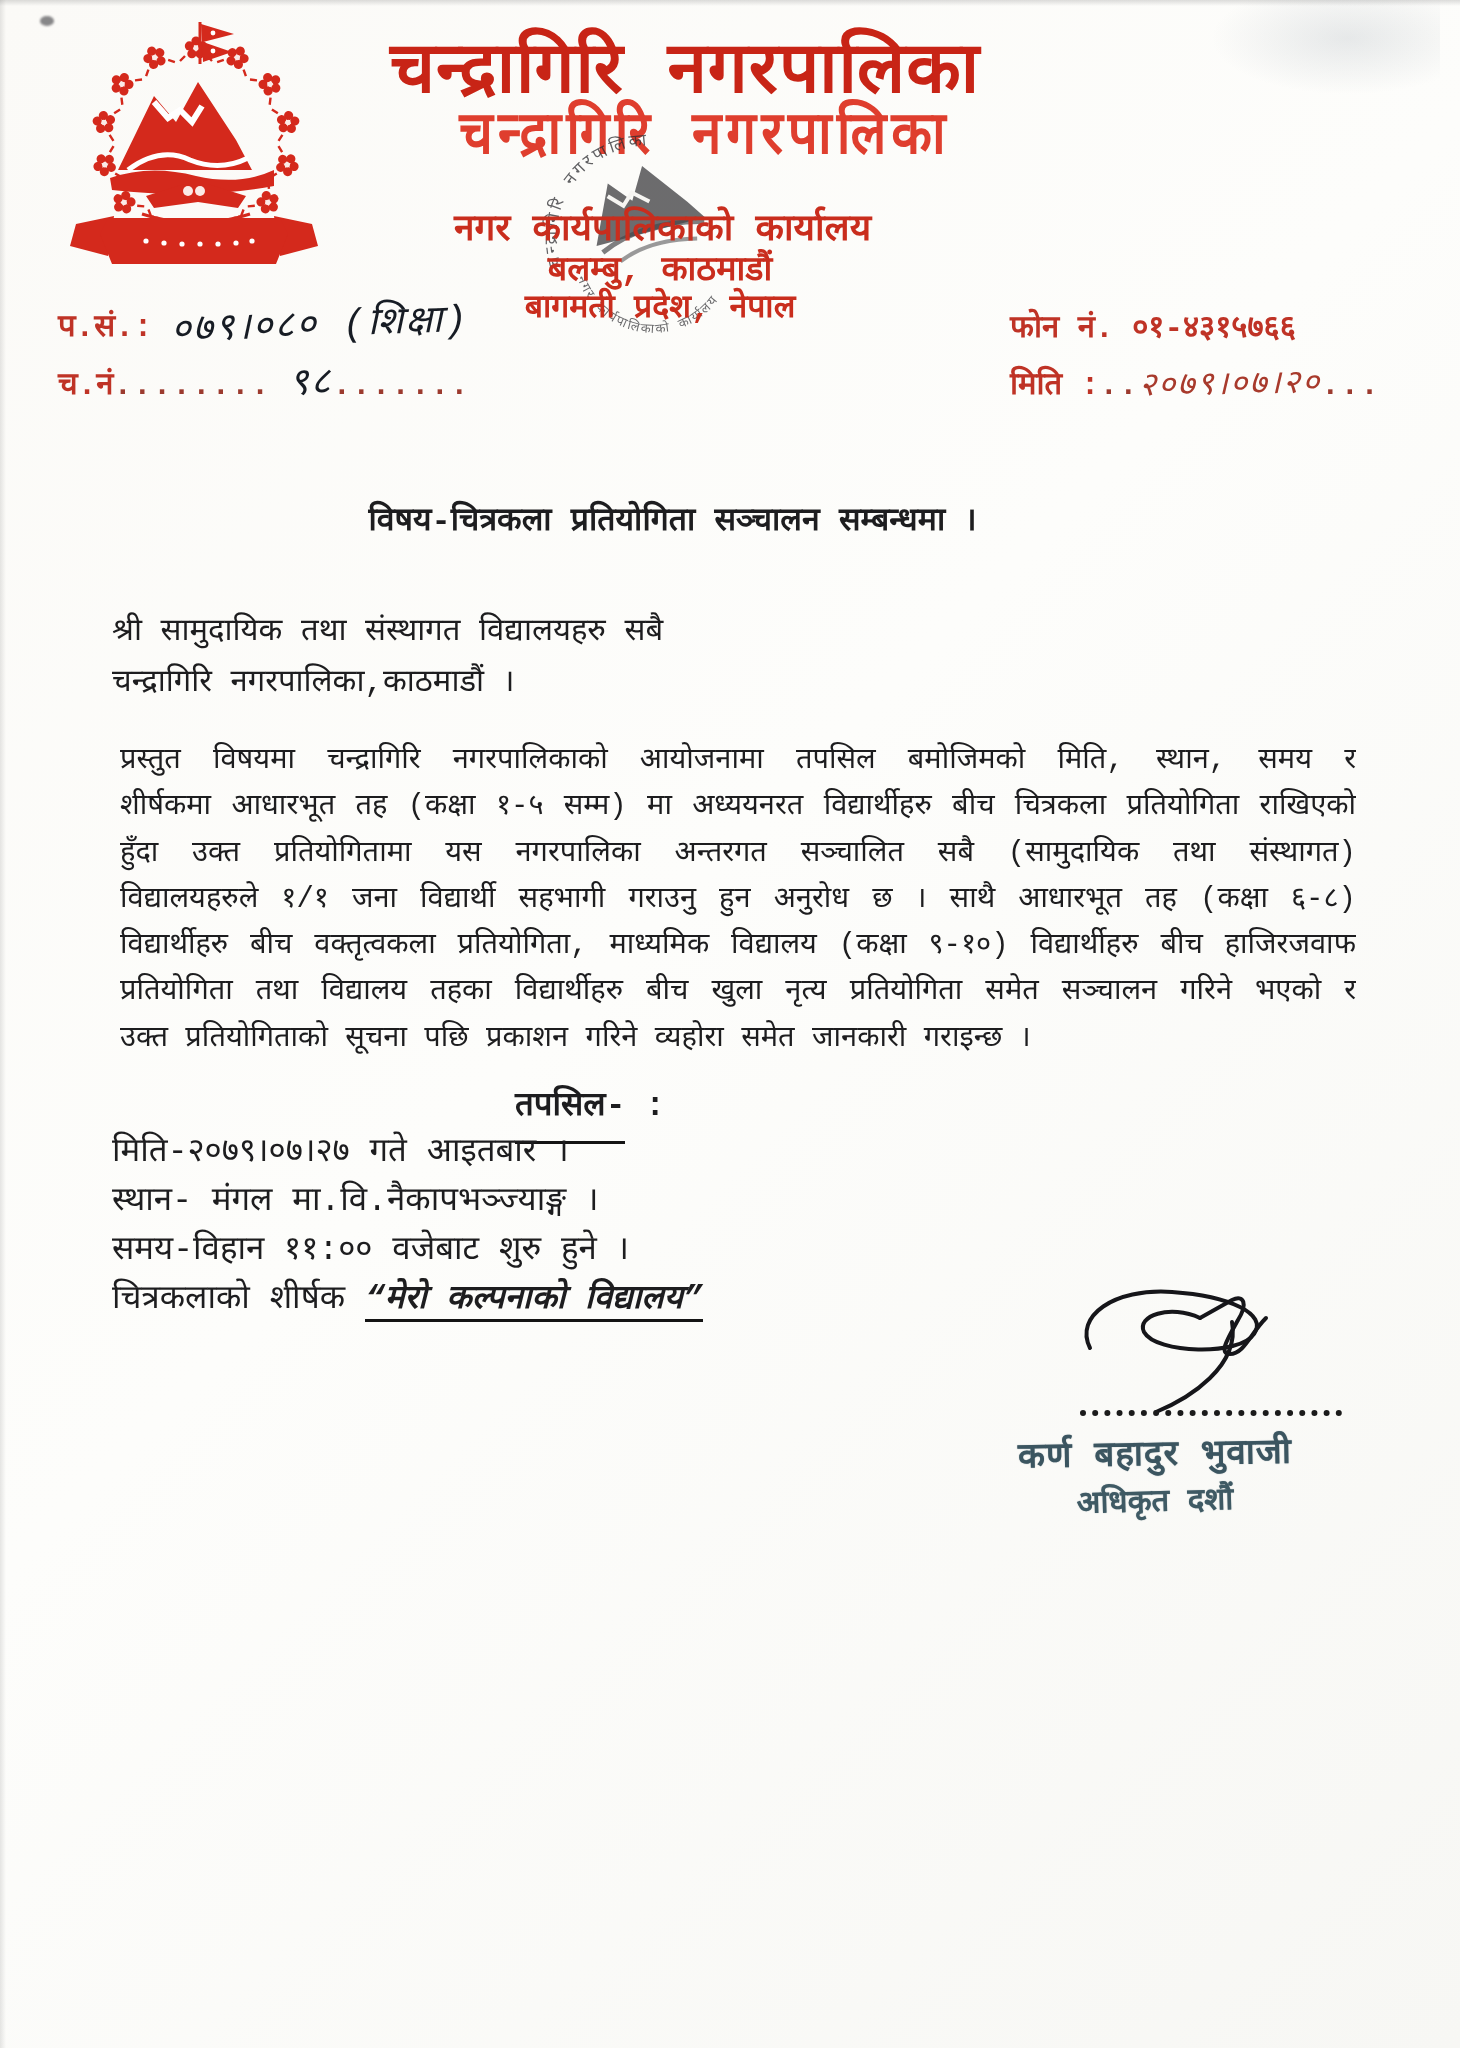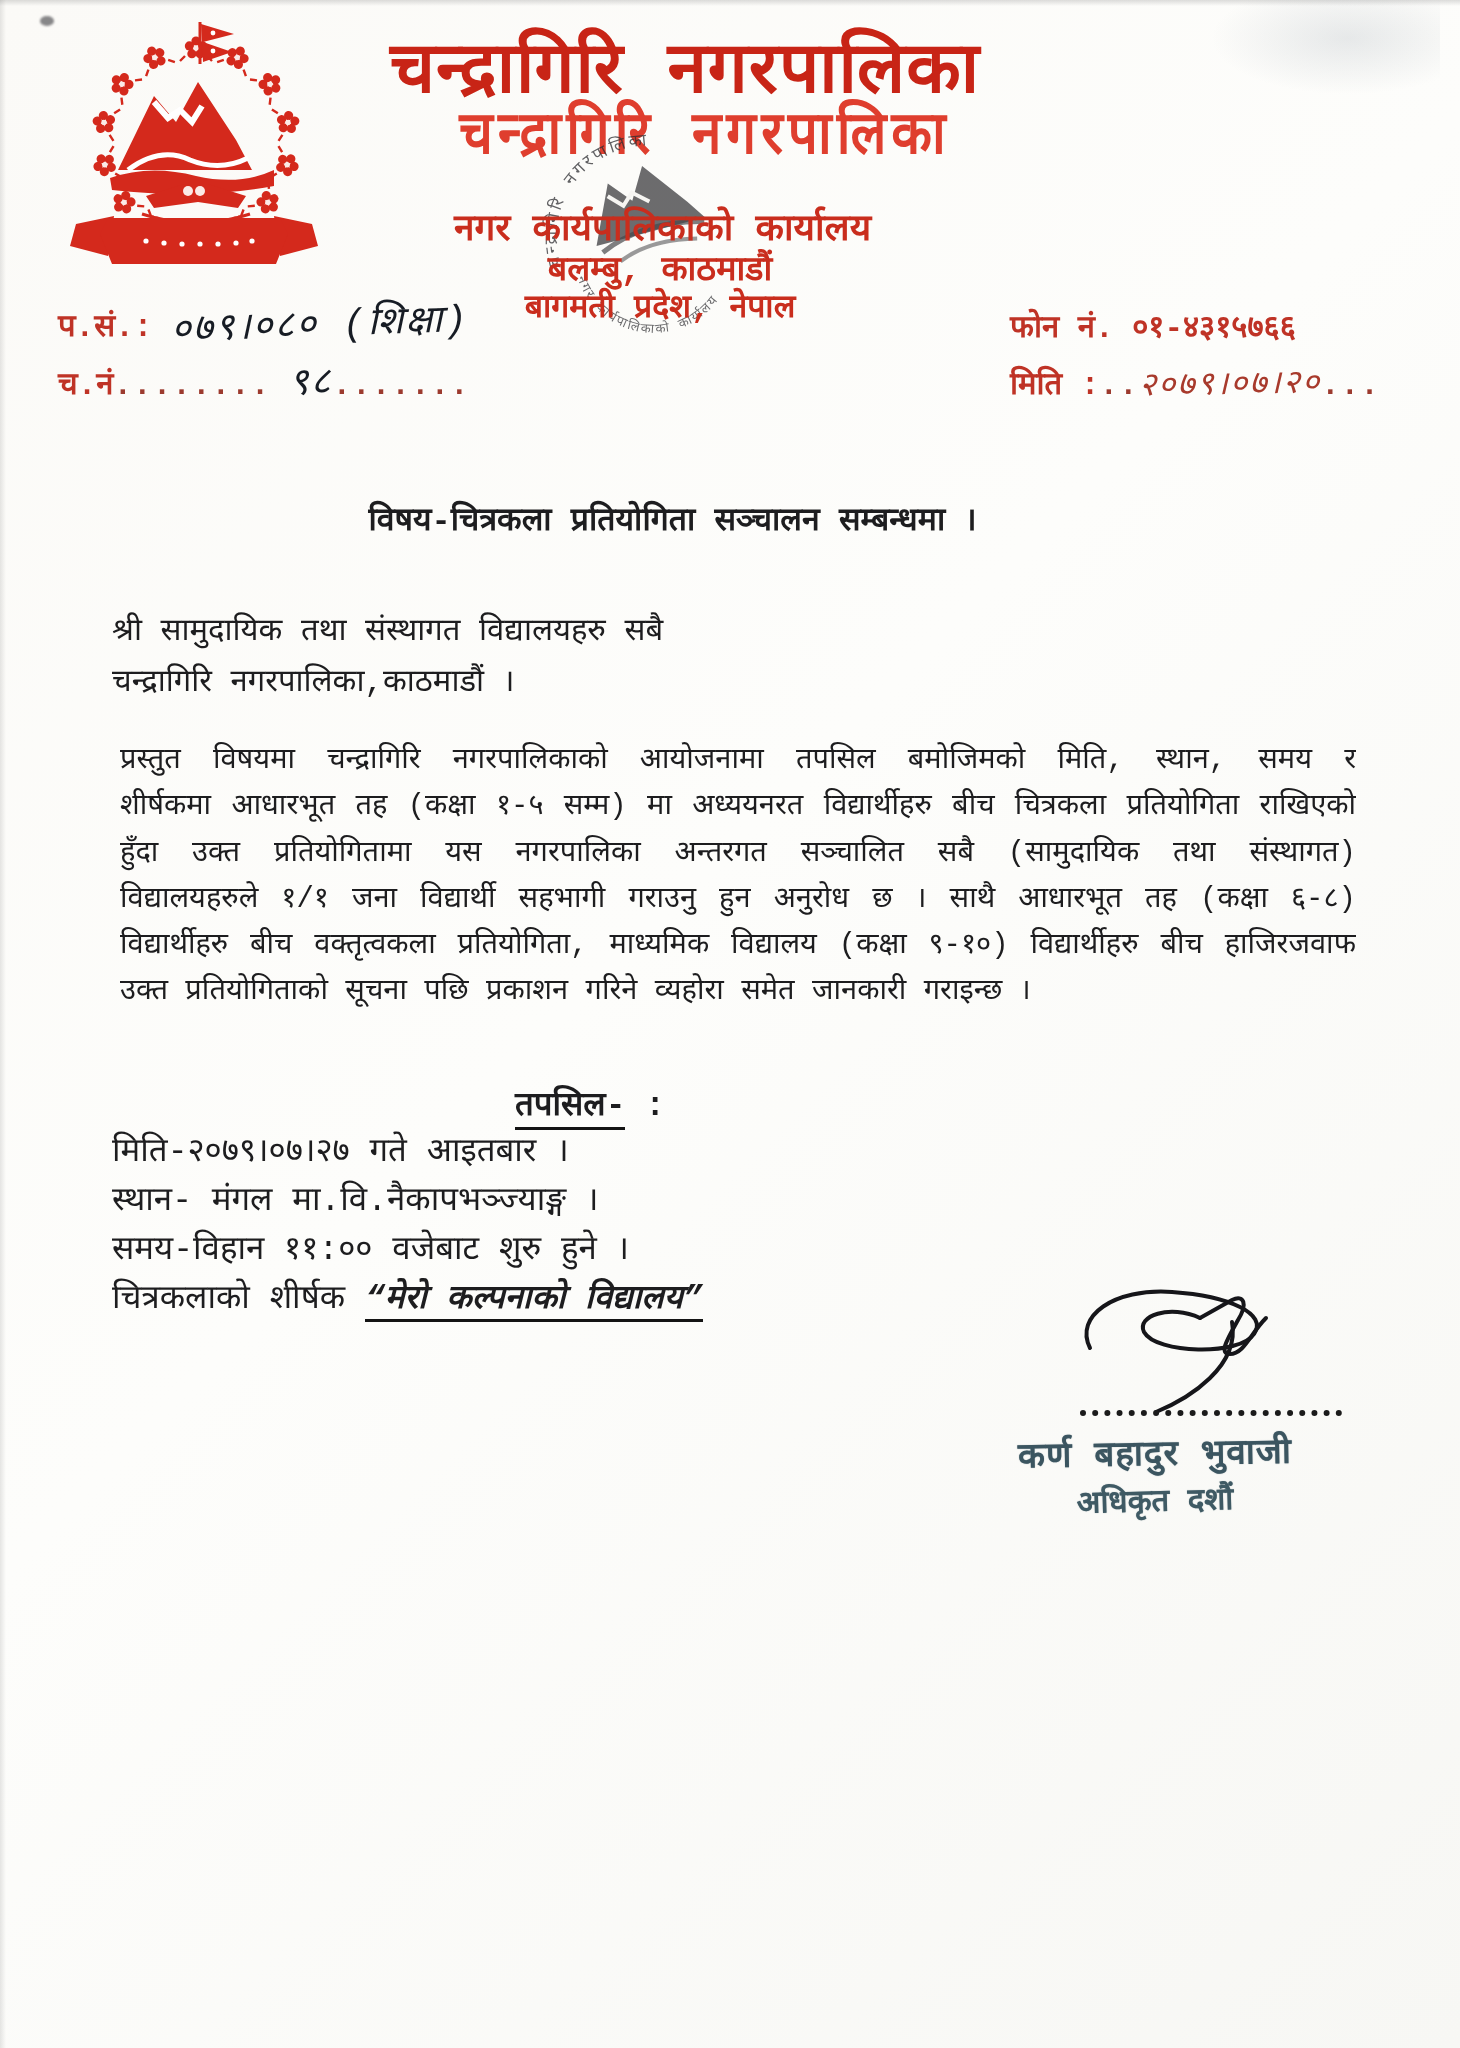--- a/index.html
+++ b/index.html
@@ -54,21 +54,21 @@
   .subject{left:0;top:496px;width:100%;box-sizing:border-box;padding-right:115px;
     text-align:center;font-size:32px;font-weight:bold;white-space:nowrap;}
   .addressee{left:112px;top:594px;font-size:31px;line-height:51px;white-space:nowrap;margin-top:12px;}
 
   .bodytext{left:120px;top:738px;width:1236px;font-size:29px;line-height:46.3px;}
   .bodytext .bl{white-space:nowrap;overflow:hidden;text-align:justify;text-align-last:justify;}
   .bodytext .bl.last{text-align-last:left;}
 
   .tapasil{left:0;top:1080px;width:100%;box-sizing:border-box;padding-right:280px;
     text-align:center;font-size:33px;font-weight:bold;white-space:nowrap;}
-  .tapasil .u{border-bottom:3px solid #141414;padding-bottom:2px;}
+  .tapasil .u{border-bottom:3px solid #141414;padding-bottom:16px;}
 
   .details{left:112px;top:1128px;font-size:33px;line-height:49px;white-space:nowrap;}
   .details .quoted{font-weight:bold;font-style:italic;border-bottom:3px solid #141414;padding-bottom:1px;}
 
   .sig-scribble{left:1072px;top:1270px;}
   .sig-dots{left:1080px;top:1358px;width:262px;border-bottom:6px dotted #1b1b1b;height:52px;}
   .signer-name{left:955px;top:1428px;width:400px;text-align:center;font-size:35px;font-weight:bold;
     color:#3b5560;letter-spacing:1px;transform:rotate(-1deg);text-shadow:0 0 1px rgba(59,85,96,.6);white-space:nowrap;}
   .signer-desig{left:955px;top:1478px;width:400px;text-align:center;font-size:31px;font-weight:bold;
     color:#3f5a64;transform:rotate(-1.5deg);text-shadow:0 0 1px rgba(59,85,96,.55);white-space:nowrap;}
@@ -209,20 +209,21 @@
     <div>श्री सामुदायिक तथा संस्थागत विद्यालयहरु सबै</div>
     <div>चन्द्रागिरि नगरपालिका,काठमाडौं ।</div>
   </div>
 
   <div class="abs bodytext">
     <div class="bl">प्रस्तुत विषयमा चन्द्रागिरि नगरपालिकाको आयोजनामा तपसिल बमोजिमको मिति, स्थान, समय र</div>
     <div class="bl">शीर्षकमा आधारभूत तह (कक्षा १-५ सम्म) मा अध्ययनरत विद्यार्थीहरु बीच चित्रकला प्रतियोगिता राखिएको</div>
     <div class="bl">हुँदा उक्त प्रतियोगितामा यस नगरपालिका अन्तरगत सञ्चालित सबै (सामुदायिक तथा संस्थागत)</div>
     <div class="bl">विद्यालयहरुले १/१ जना विद्यार्थी सहभागी गराउनु हुन अनुरोध छ । साथै आधारभूत तह (कक्षा ६-८)</div>
     <div class="bl">विद्यार्थीहरु बीच वक्तृत्वकला प्रतियोगिता, माध्यमिक विद्यालय (कक्षा ९-१०) विद्यार्थीहरु बीच हाजिरजवाफ</div>
+    <div class="bl">प्रतियोगिता तथा विद्यालय तहका विद्यार्थीहरु बीच खुला नृत्य प्रतियोगिता समेत सञ्चालन गरिने भएको र</div>
     <div class="bl last">उक्त प्रतियोगिताको सूचना पछि प्रकाशन गरिने व्यहोरा समेत जानकारी गराइन्छ ।</div>
   </div>
 
   <div class="abs tapasil">
     <span class="u">तपसिल-</span>
     <span>:</span>
   </div>
 
   <div class="abs details">
     <div>मिति-२०७९।०७।२७ गते आइतबार ।</div>

